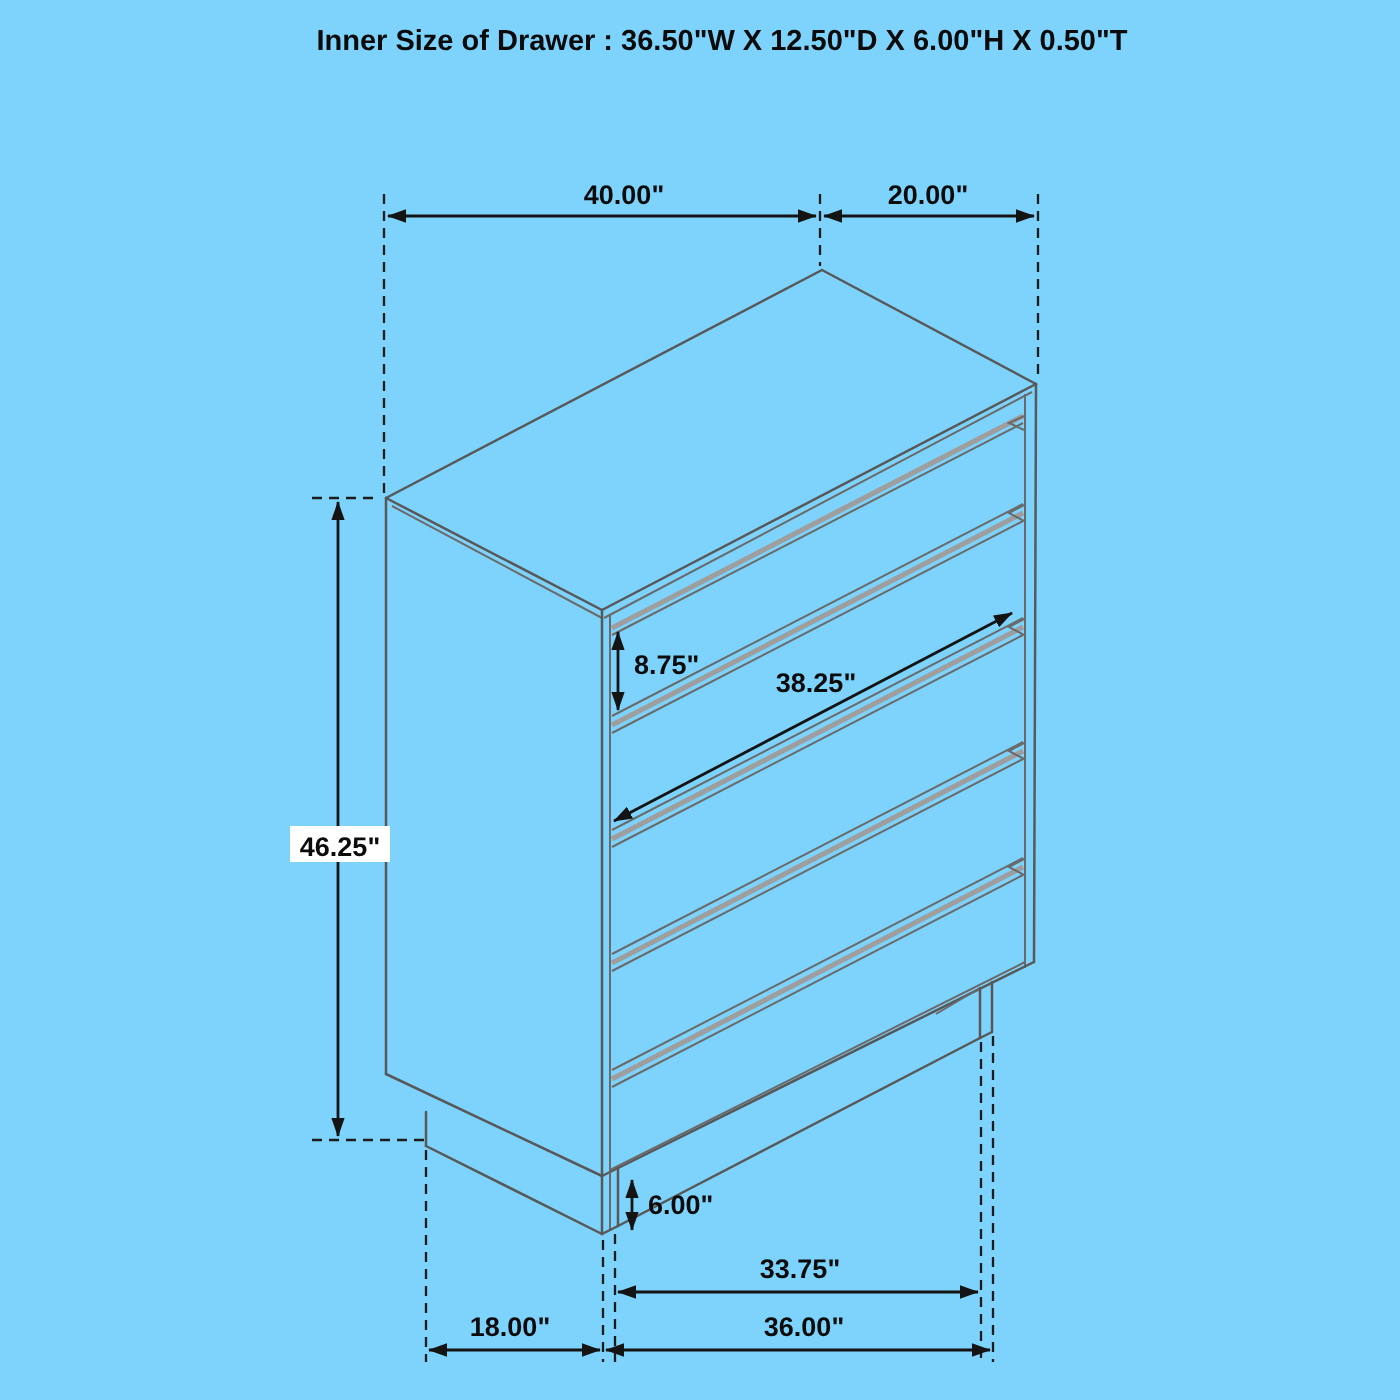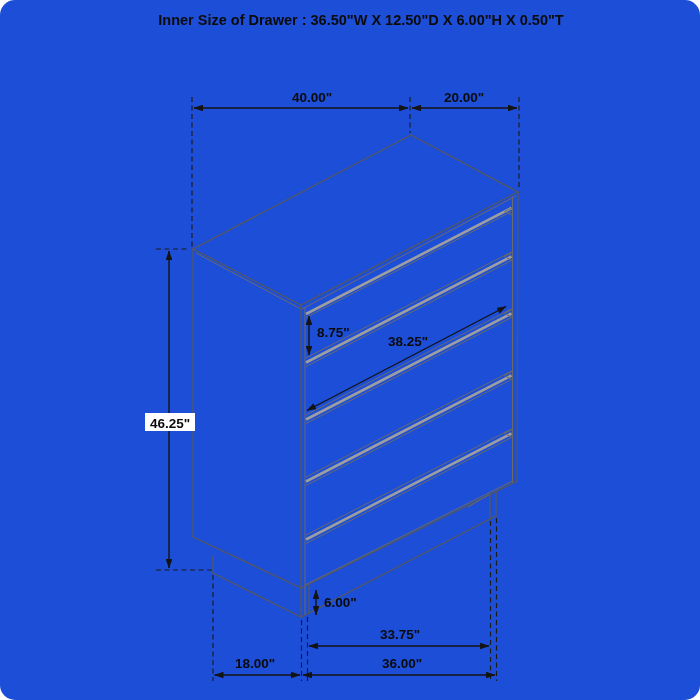--- a/index.html
+++ b/index.html
@@ -1,17 +1,17 @@
 <!DOCTYPE html>
 <html><head>
 <meta charset="utf-8">
 <style>
   html,body{margin:0;padding:0;background:#fff;}
-  #stage{position:relative;width:700px;height:700px;background:#1d4ed8;overflow:hidden;
-         font-family:"Liberation Sans","DejaVu Sans",sans-serif;border-radius:15px;}
+  #stage{position:relative;width:700px;height:700px;background:#7dd3fc;overflow:hidden;
+         font-family:"Liberation Sans","DejaVu Sans",sans-serif;}
   svg{position:absolute;left:0;top:0;}
   text{font-family:"Liberation Sans","DejaVu Sans",sans-serif;font-weight:bold;fill:#0b0b0b;}
   .title-text{font-size:14.5px;}
   .dim-text{font-size:13.5px;}
   .cab{stroke:#585858;stroke-width:1.25;fill:none;stroke-linecap:round;}
   .cab-thin{stroke:#6a6a6a;stroke-width:1;fill:none;}
   .shadow{stroke:#9e9e9e;stroke-width:2.6;fill:none;}
   .dim{stroke:#141414;stroke-width:1.4;fill:none;}
   .dash{stroke:#1c1c1c;stroke-width:1.15;fill:none;stroke-dasharray:5 3.5;}
 </style>

